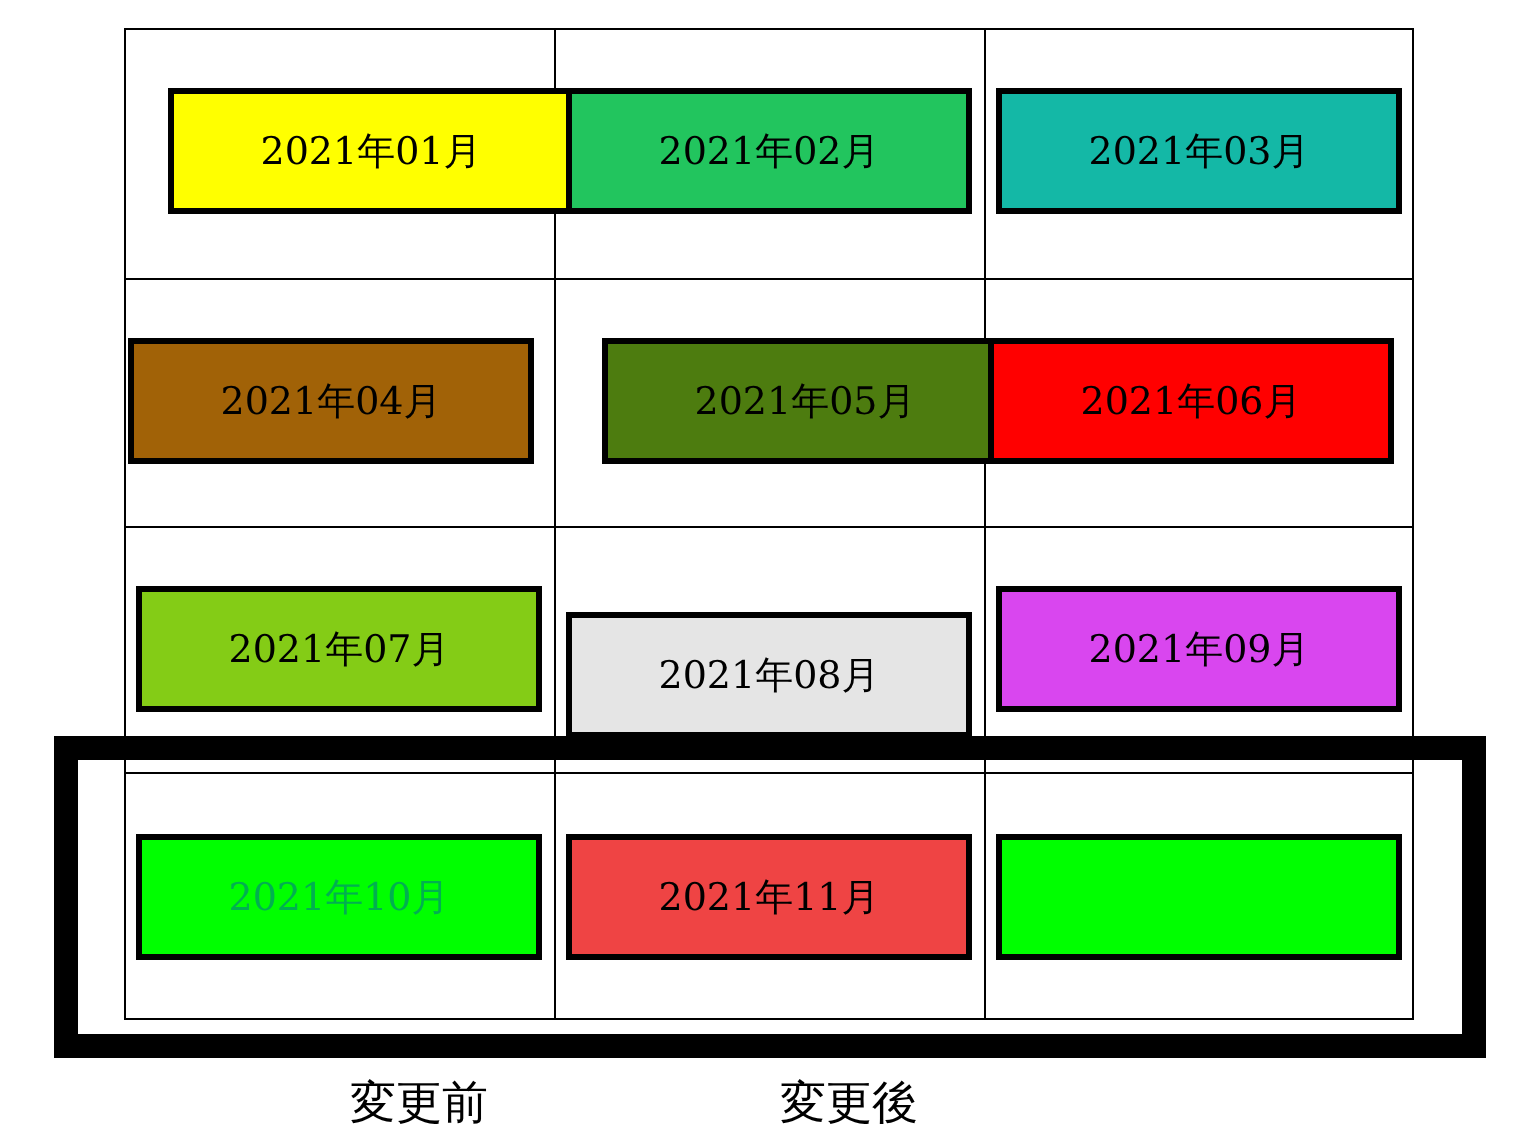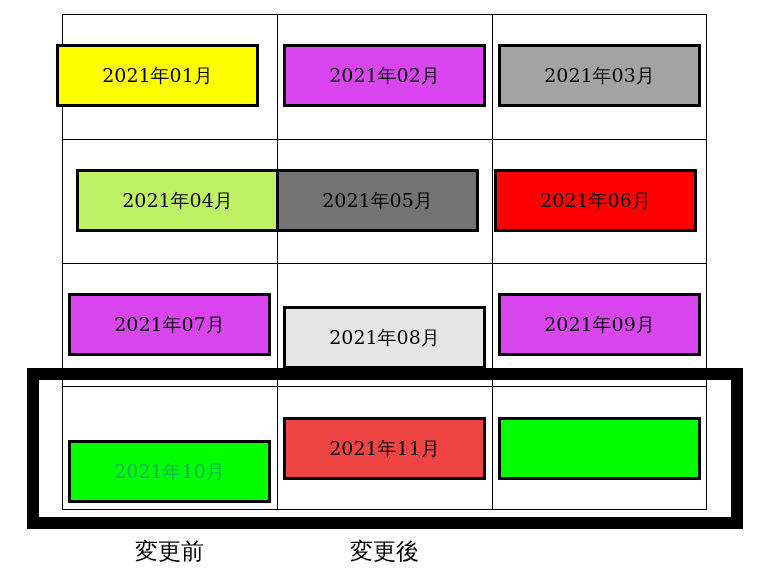--- a/index.html
+++ b/index.html
@@ -2,45 +2,45 @@
 <html><head>
 <meta charset="utf-8">
 <style>
   html,body{margin:0;padding:0;background:#ffffff;}
   body{width:768px;height:571px;position:relative;overflow:hidden;font-family:"DejaVu Serif","Liberation Serif",serif;}
   .grid{position:absolute;left:62px;top:14px;width:645px;height:496px;border:1px solid #000;box-sizing:border-box;}
   .vline{position:absolute;top:0;bottom:0;width:1px;background:#000;}
   .hline{position:absolute;left:0;right:0;height:1px;background:#000;}
   .cell{position:absolute;width:203px;height:63px;border:3px solid #000;box-sizing:border-box;display:flex;align-items:center;justify-content:center;font-size:19px;color:#000;}
   .frame{position:absolute;left:27px;top:368px;width:716px;height:161px;border:12px solid #000;box-sizing:border-box;}
-  .caption{position:absolute;top:536px;font-family:"DejaVu Sans","Liberation Sans",sans-serif;font-size:23px;color:#000;}
+  .caption{position:absolute;top:536px;font-family:"DejaVu Sans","Liberation Sans",sans-serif;font-size:23px;color:#000;margin-left:40px;}
 </style>
 </head>
 <body>
 
 <div class="grid">
   <div class="vline" style="left:214px"></div>
   <div class="vline" style="left:429px"></div>
   <div class="hline" style="top:124px"></div>
   <div class="hline" style="top:248px"></div>
   <div class="hline" style="top:371px"></div>
 </div>
 
-<div class="cell" style="left:56px;top:44px;background:#ffff00">2021年01月</div>
-<div class="cell" style="left:283px;top:44px;background:#d946ef">2021年02月</div>
-<div class="cell" style="left:498px;top:44px;background:#a3a3a3">2021年03月</div>
+<div class="cell" style="left:84px;top:44px;background:#ffff00">2021年01月</div>
+<div class="cell" style="left:283px;top:44px;background:#22c55e">2021年02月</div>
+<div class="cell" style="left:498px;top:44px;background:#14b8a6">2021年03月</div>
 
-<div class="cell" style="left:76px;top:169px;background:#bef264">2021年04月</div>
-<div class="cell" style="left:276px;top:169px;background:#737373">2021年05月</div>
+<div class="cell" style="left:64px;top:169px;background:#a16207">2021年04月</div>
+<div class="cell" style="left:301px;top:169px;background:#4d7c0f">2021年05月</div>
 <div class="cell" style="left:494px;top:169px;background:#ff0000">2021年06月</div>
 
-<div class="cell" style="left:68px;top:293px;background:#d946ef">2021年07月</div>
+<div class="cell" style="left:68px;top:293px;background:#84cc16">2021年07月</div>
 <div class="cell" style="left:283px;top:306px;background:#e5e5e5">2021年08月</div>
 <div class="cell" style="left:498px;top:293px;background:#d946ef">2021年09月</div>
 
-<div class="cell" style="left:68px;top:440px;background:#00ff00;color:#00b050">2021年10月</div>
+<div class="cell" style="left:68px;top:417px;background:#00ff00;color:#00b050">2021年10月</div>
 <div class="cell" style="left:283px;top:417px;background:#ef4444">2021年11月</div>
 <div class="cell" style="left:498px;top:417px;background:#00ff00"></div>
 
 <div class="frame"></div>
 
 <div class="caption" style="left:135px">変更前</div>
 <div class="caption" style="left:350px">変更後</div>
 
 </body></html>

